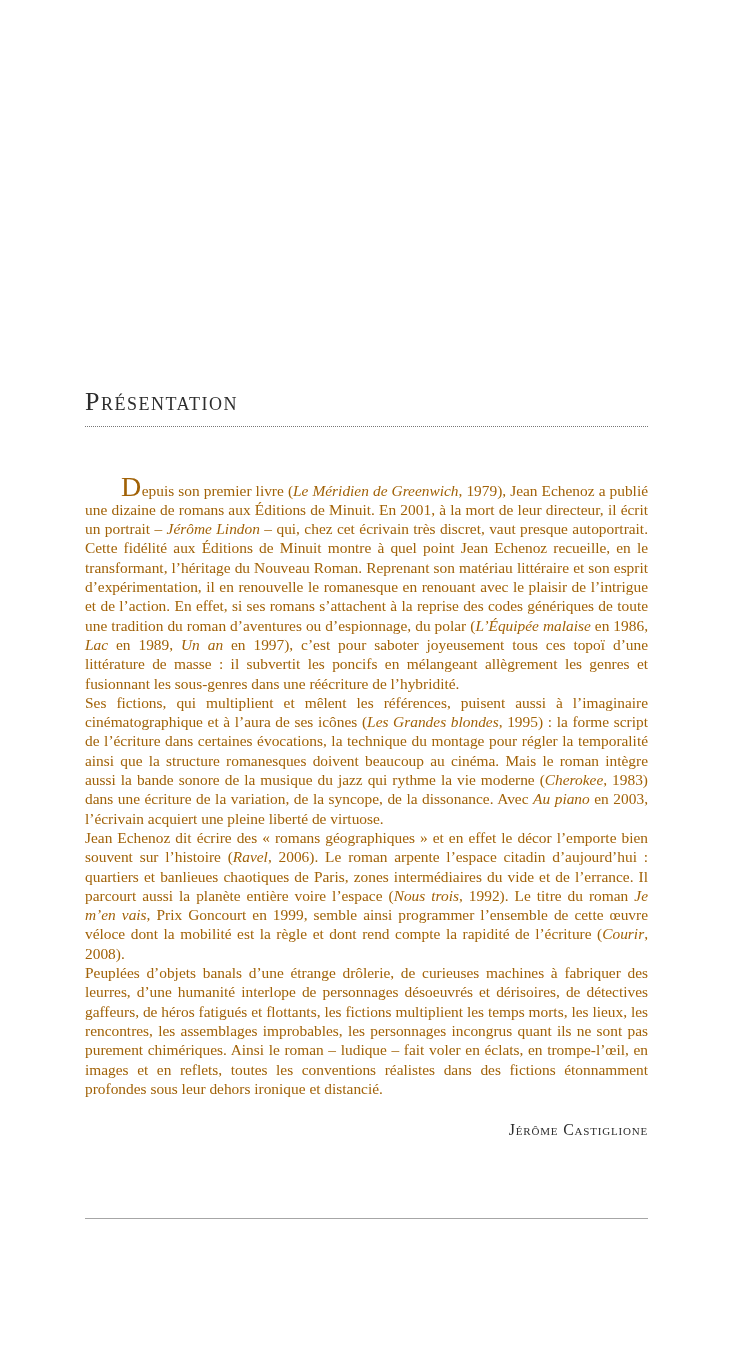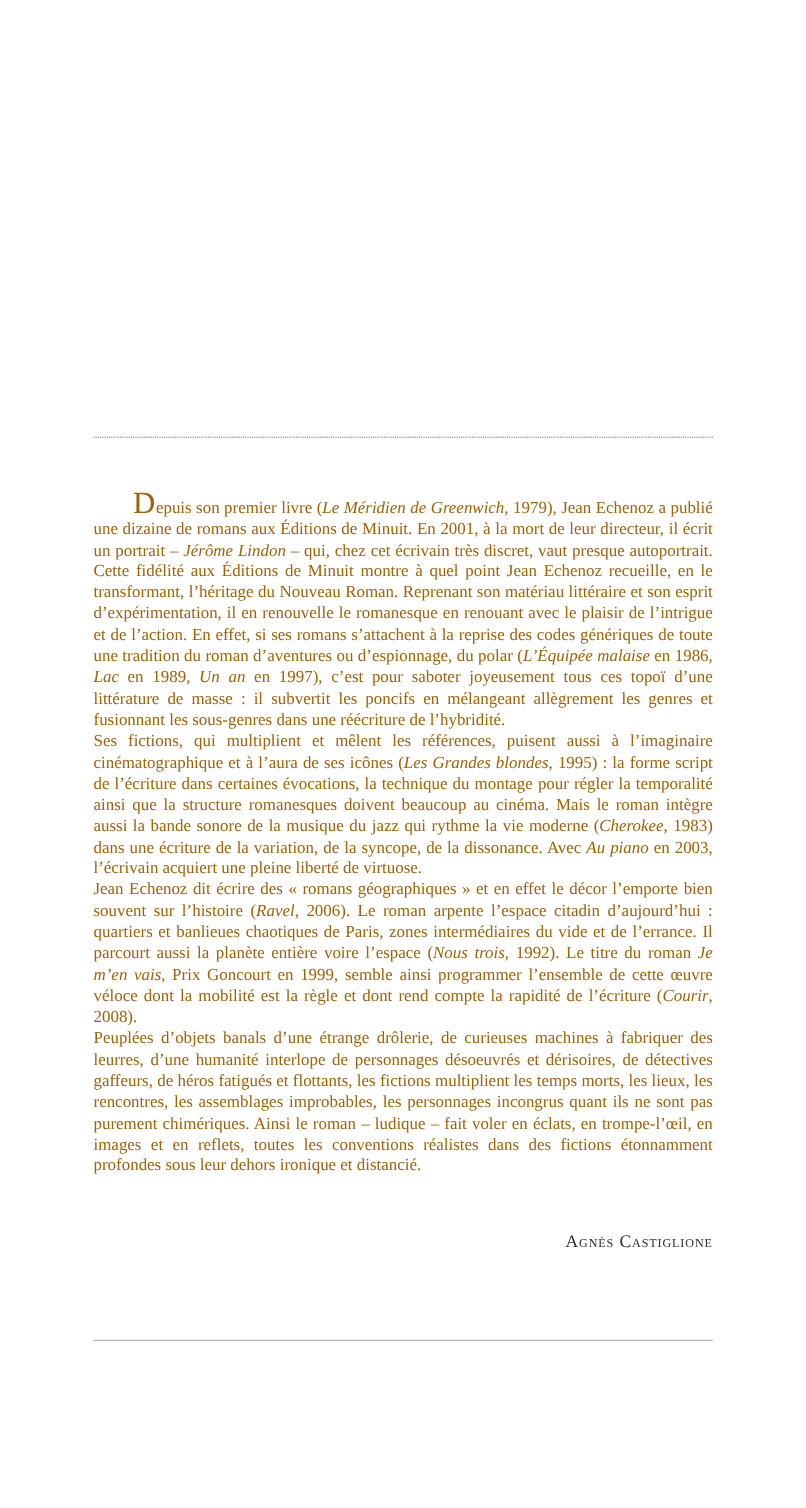--- a/index.html
+++ b/index.html
@@ -62,25 +62,26 @@
     border:none;
     border-top:1px solid #a6a6a6;
     height:0;
   }
 </style>
 </head>
 <body>
 
 <div class="page">
   <div class="text-block">
+    <h1 class="page-title">Présentation</h1>
     <hr class="title-rule">
     <div class="body-text">
         <p class="body-para indent"><span class="dropcap">D</span><span>epuis son premier livre (</span><em>Le Méridien de Greenwich</em><span>, 1979), Jean Echenoz a publié une dizaine de romans aux Éditions de Minuit. En 2001, à la mort de leur directeur, il écrit un portrait – </span><em>Jérôme Lindon</em><span> – qui, chez cet écrivain très discret, vaut presque autoportrait. Cette fidélité aux Éditions de Minuit montre à quel point Jean Echenoz recueille, en le transformant, l’héritage du Nouveau Roman. Reprenant son matériau littéraire et son esprit d’expérimentation, il en renouvelle le romanesque en renouant avec le plaisir de l’intrigue et de l’action. En effet, si ses romans s’attachent à la reprise des codes génériques de toute une tradition du roman d’aventures ou d’espionnage, du polar (</span><em>L’Équipée malaise</em><span> en 1986, </span><em>Lac</em><span> en 1989, </span><em>Un an</em><span> en 1997), c’est pour saboter joyeusement tous ces topoï d’une littérature de masse : il subvertit les poncifs en mélangeant allègrement les genres et fusionnant les sous-genres dans une réécriture de l’hybridité.</span></p>
         <p class="body-para"><span>Ses fictions, qui multiplient et mêlent les références, puisent aussi à l’imaginaire cinématographique et à l’aura de ses icônes (</span><em>Les Grandes blondes</em><span>, 1995) : la forme script de l’écriture dans certaines évocations, la technique du montage pour régler la temporalité ainsi que la structure romanesques doivent beaucoup au cinéma. Mais le roman intègre aussi la bande sonore de la musique du jazz qui rythme la vie moderne (</span><em>Cherokee</em><span>, 1983) dans une écriture de la variation, de la syncope, de la dissonance. Avec </span><em>Au piano</em><span> en 2003, l’écrivain acquiert une pleine liberté de virtuose.</span></p>
         <p class="body-para"><span>Jean Echenoz dit écrire des «  romans géographiques  » et en effet le décor l’emporte bien souvent sur l’histoire (</span><em>Ravel</em><span>, 2006). Le roman arpente l’espace citadin d’aujourd’hui  : quartiers et banlieues chaotiques de Paris, zones intermédiaires du vide et de l’errance. Il parcourt aussi la planète entière voire l’espace (</span><em>Nous trois</em><span>, 1992). Le titre du roman </span><em>Je m’en vais</em><span>, Prix Goncourt en 1999, semble ainsi programmer l’ensemble de cette œuvre véloce dont la mobilité est la règle et dont rend compte la rapidité de l’écriture (</span><em>Courir</em><span>, 2008).</span></p>
         <p class="body-para"><span>Peuplées d’objets banals d’une étrange drôlerie, de curieuses machines à fabriquer des leurres, d’une humanité interlope de personnages désoeuvrés et dérisoires, de détectives gaffeurs, de héros fatigués et flottants, les fictions multiplient les temps morts, les lieux, les rencontres, les assemblages improbables, les personnages incongrus quant ils ne sont pas purement chimériques. Ainsi le roman – ludique – fait voler en éclats, en trompe-l’œil, en images et en reflets, toutes les conventions réalistes dans des fictions étonnamment profondes sous leur dehors ironique et distancié.</span></p>
       </div>
   </div>
 
-  <div class="signature">Agnès Castiglione</div>
+  <div class="signature">Jérôme Castiglione</div>
 
   <hr class="bottom-rule">
 </div>
 
 </body></html>

